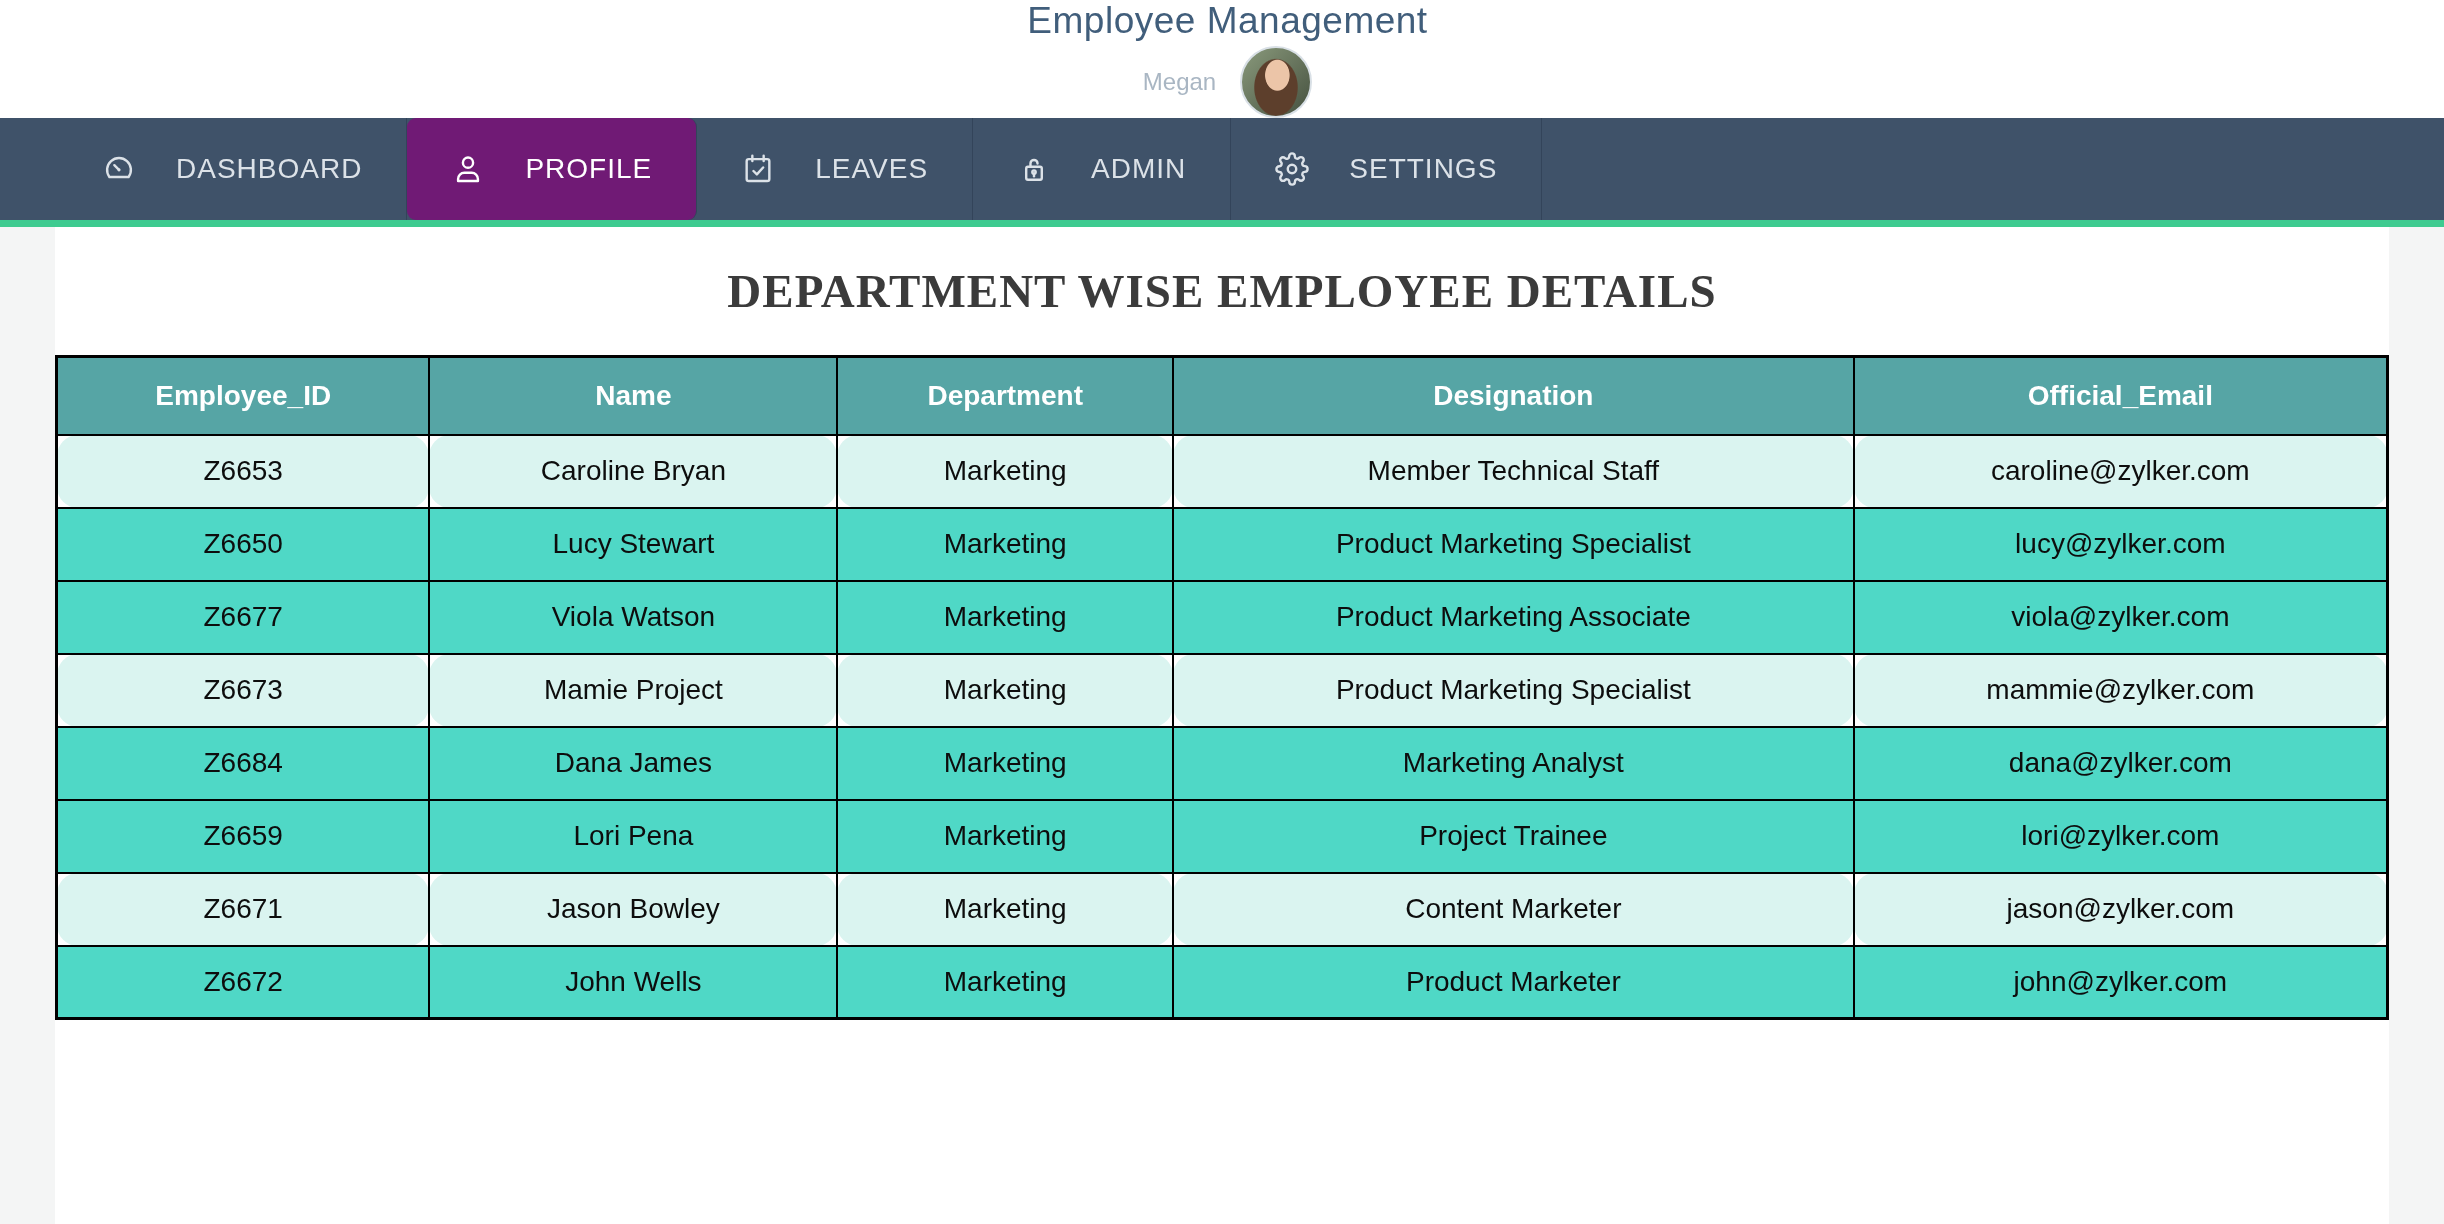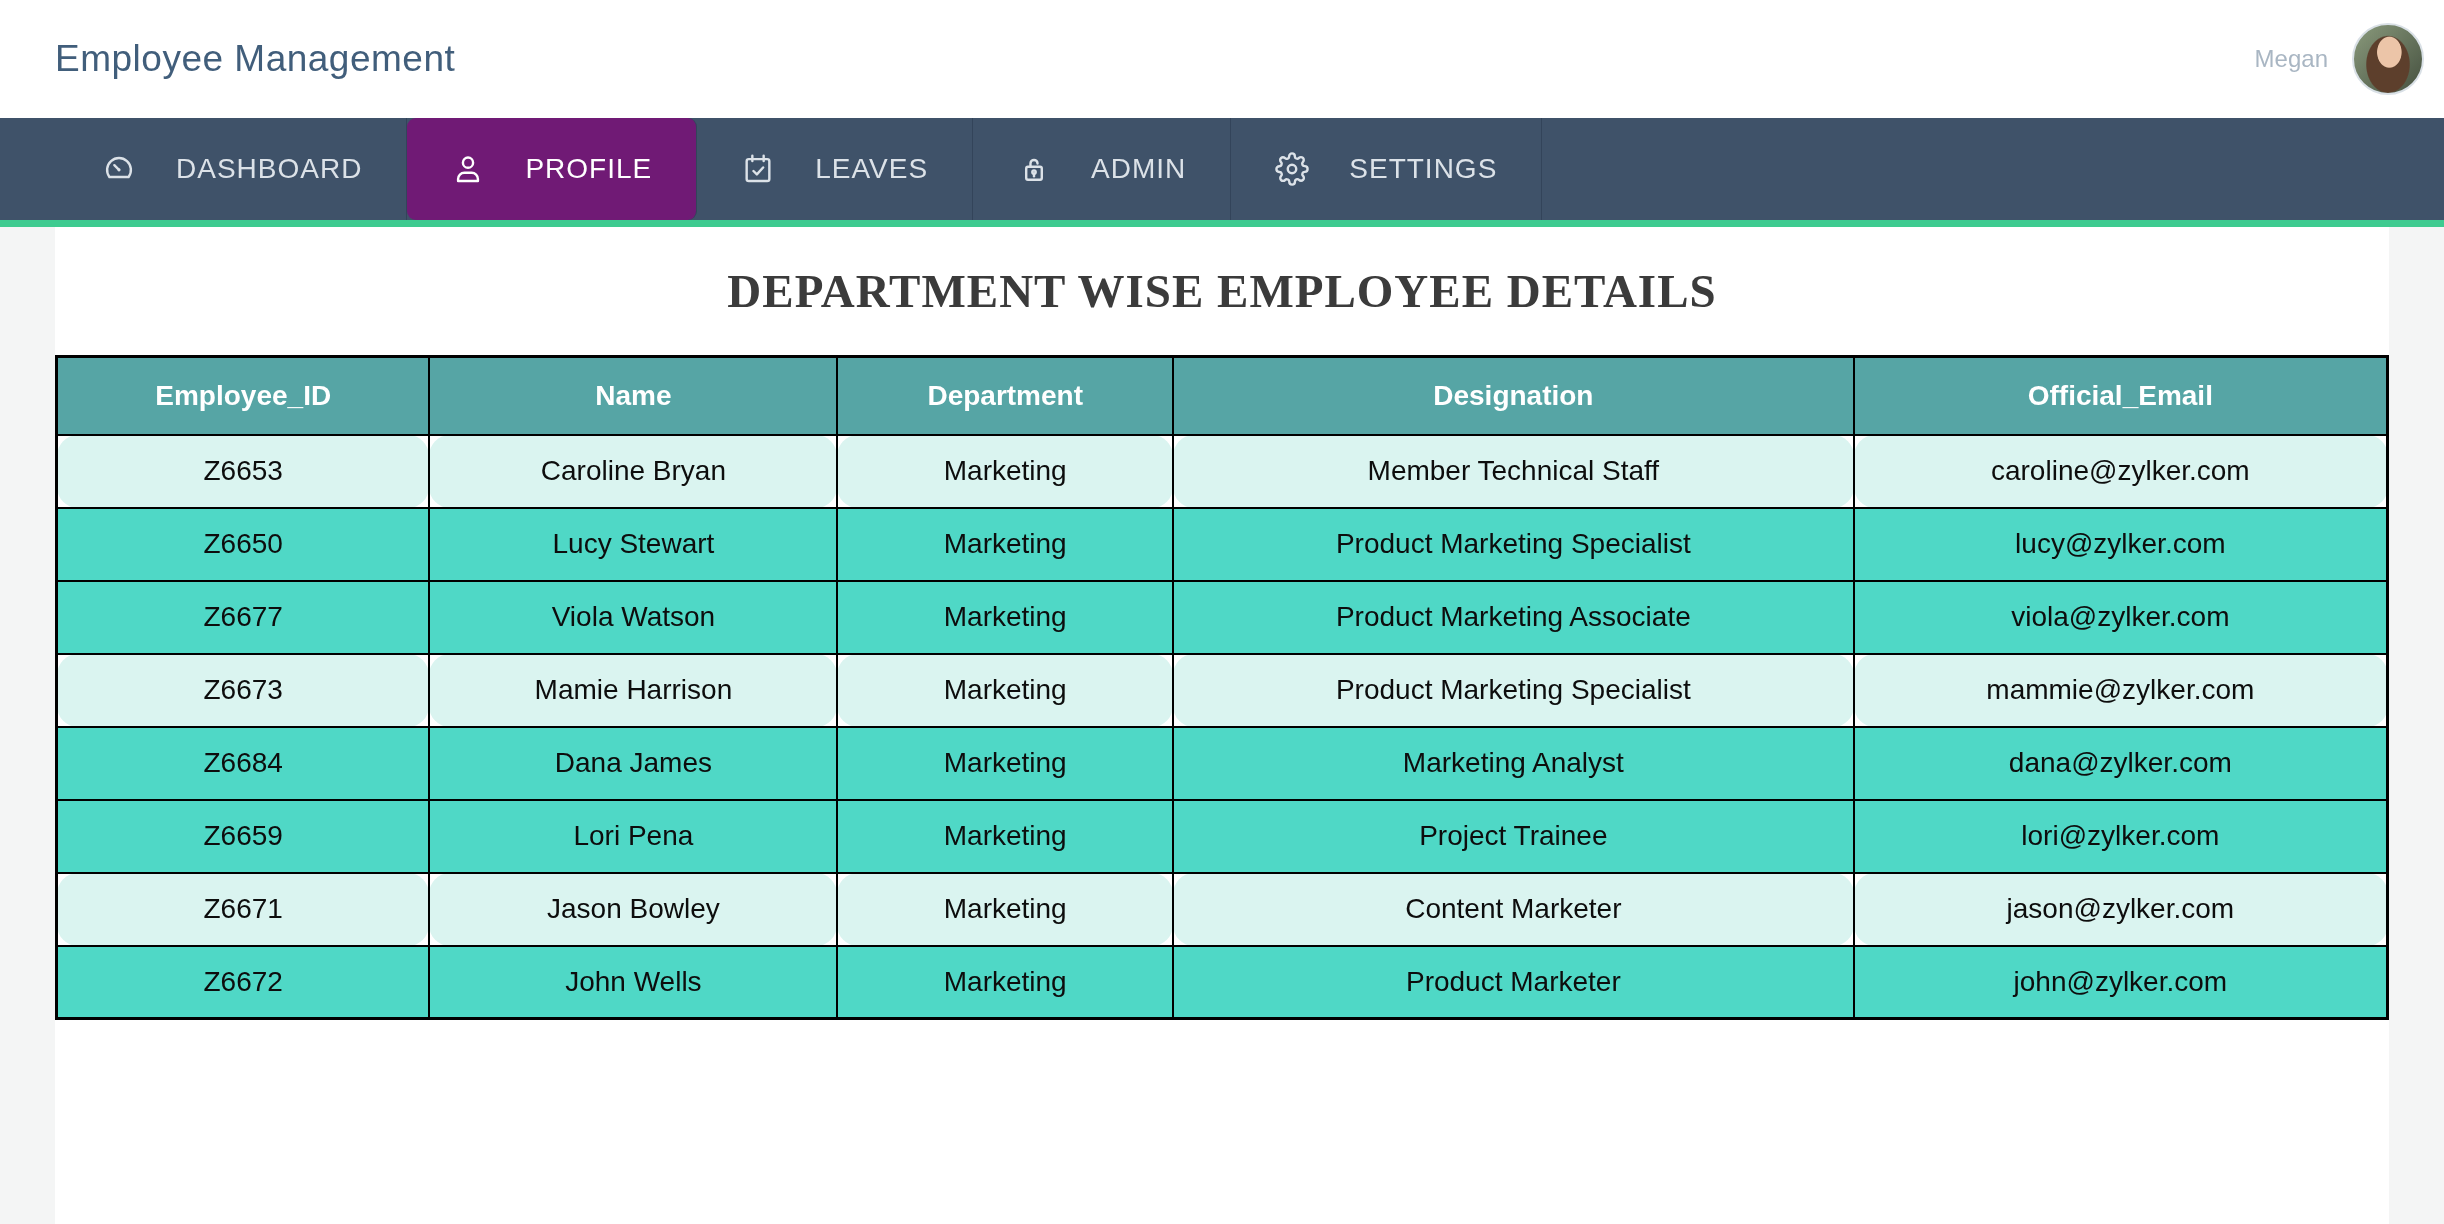--- a/index.html
+++ b/index.html
@@ -9,21 +9,22 @@
     font-family: "Liberation Sans", sans-serif;
   }
 
   
   .top-header {
     height: 118px;
     background: #ffffff;
     display: flex;
     align-items: center;
     justify-content: space-between;
-    padding: 0 20px 0 55px;
+    padding: 0 44px 0 55px;
+    flex-direction: column;
   }
   .app-title {
     font-size: 37px;
     font-weight: 500;
     color: #415e7b;
     letter-spacing: 0.5px;
   }
   .user-area { display: flex; align-items: center; gap: 24px; }
   .user-name { font-size: 24px; color: #a9b6c3; }
   .avatar {
@@ -211,21 +212,21 @@
         </tr>
         <tr class="row-even">
           <td>Z6677</td>
           <td>Viola Watson</td>
           <td>Marketing</td>
           <td>Product Marketing Associate</td>
           <td>viola@zylker.com</td>
         </tr>
         <tr class="row-odd">
           <td>Z6673</td>
-          <td>Mamie Harrison</td>
+          <td>Mamie Project</td>
           <td>Marketing</td>
           <td>Product Marketing Specialist</td>
           <td>mammie@zylker.com</td>
         </tr>
         <tr class="row-even">
           <td>Z6684</td>
           <td>Dana James</td>
           <td>Marketing</td>
           <td>Marketing Analyst</td>
           <td>dana@zylker.com</td>

